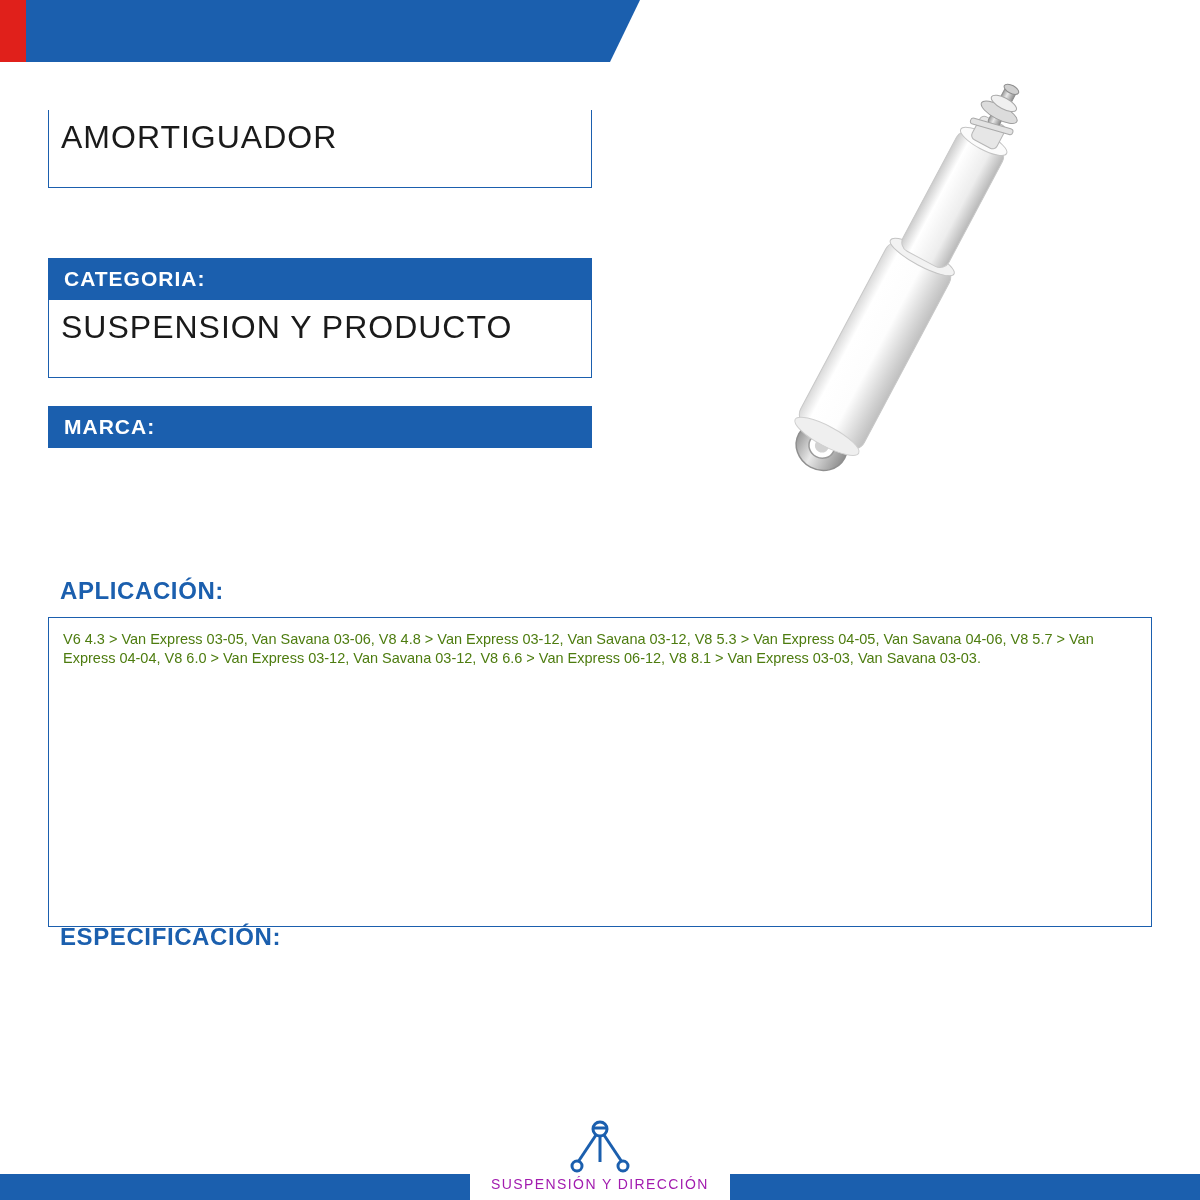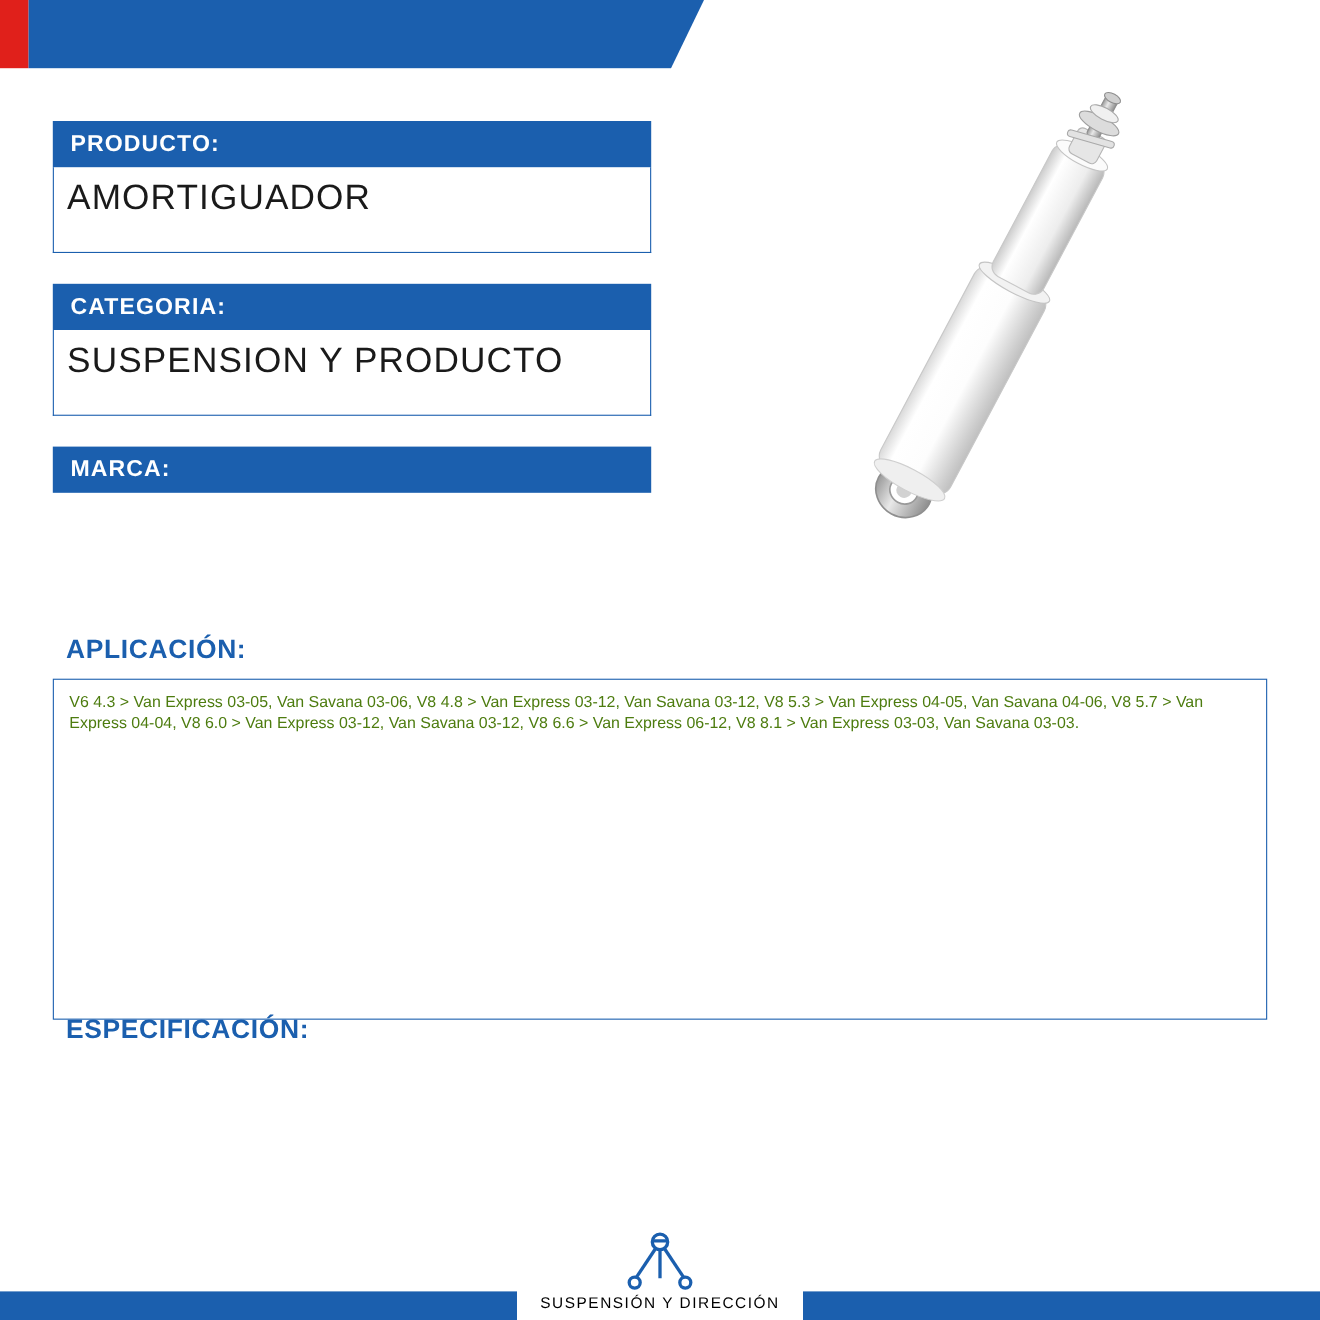--- a/index.html
+++ b/index.html
@@ -163,21 +163,21 @@
     left: 0;
     right: 0;
     bottom: 8px;
     text-align: center;
   }
   .footer-icon {
     display: block;
     margin: 0 auto 2px auto;
   }
   .footer-text {
-    color: #000000;
+    color: #a21caf;
     font-size: 14px;
     letter-spacing: 1.4px;
     text-align: center;
   }
 </style>
 </head>
 <body>
 
 <div class="header">
   <div class="header-red"></div>
@@ -230,21 +230,20 @@
       <ellipse cx="270" cy="60" rx="20" ry="7" fill="#dcdcdc" stroke="#9e9e9e" stroke-width="1"></ellipse>
       <ellipse cx="270" cy="50" rx="14" ry="5.5" fill="#f0f0f0" stroke="#a8a8a8" stroke-width="1"></ellipse>
       <ellipse cx="270" cy="34" rx="8" ry="4" fill="#cfcfcf" stroke="#8d8d8d" stroke-width="1"></ellipse>
 
       <rect x="248" y="73" width="44" height="6" rx="3" fill="#e2e2e2" stroke="#a9a9a9" stroke-width="1" transform="rotate(-12 270 76)"></rect>
     </g>
   </svg>
 </div>
 
 <div class="field" id="field-producto">
-  <div class="field-label">PRODUCTO:</div>
   <div class="field-value-box">
     <div class="field-value">AMORTIGUADOR</div>
   </div>
 </div>
 
 <div class="field" id="field-categoria">
   <div class="field-label">CATEGORIA:</div>
   <div class="field-value-box">
     <div class="field-value">SUSPENSION Y PRODUCTO</div>
   </div>

